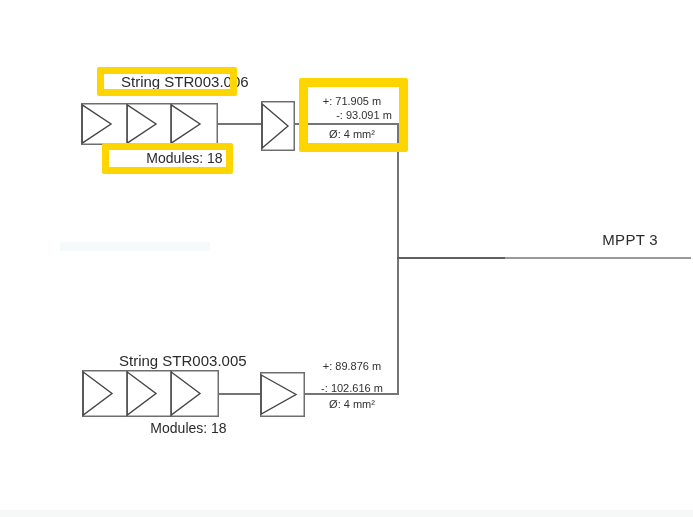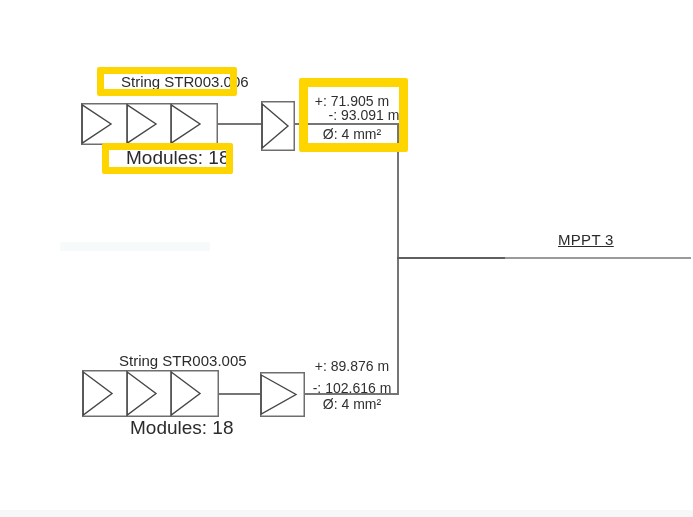--- a/index.html
+++ b/index.html
@@ -6,23 +6,23 @@
   .canvas{
     position:relative;
     width:693px;height:517px;
     background:#ffffff;
     font-family:"Liberation Sans", sans-serif;
     overflow:hidden;
   }
   .abs{position:absolute;}
   .txt{color:#2b2b2b;white-space:nowrap;padding-left:17px;}
   .string-title{font-size:15px;line-height:16px;text-align:center;}
-  .modules-label{font-size:19px;line-height:16px;text-align:left;border-radius:8px;}
-  .mppt-label{font-size:15px;line-height:16px;text-align:left;letter-spacing:.3px;text-decoration:underline;}
-  .cable-txt{font-size:14px;line-height:12px;text-align:center;color:#303030;}
+  .modules-label{font-size:14px;line-height:16px;text-align:center;border-radius:8px;}
+  .mppt-label{font-size:15px;line-height:16px;text-align:right;letter-spacing:.3px;}
+  .cable-txt{font-size:11px;line-height:12px;text-align:center;color:#303030;}
   .wire{background:#757575;}
   .hl{border-style:solid;border-color:#FFD500;background:transparent;box-sizing:border-box;border-radius:2px;}
   .smudge{background:#f7fafa;}
   .bottom-strip{background:#f6f8f8;}
   svg{display:block;}
 </style>
 </head>
 <body>
 
 <div class="canvas">

